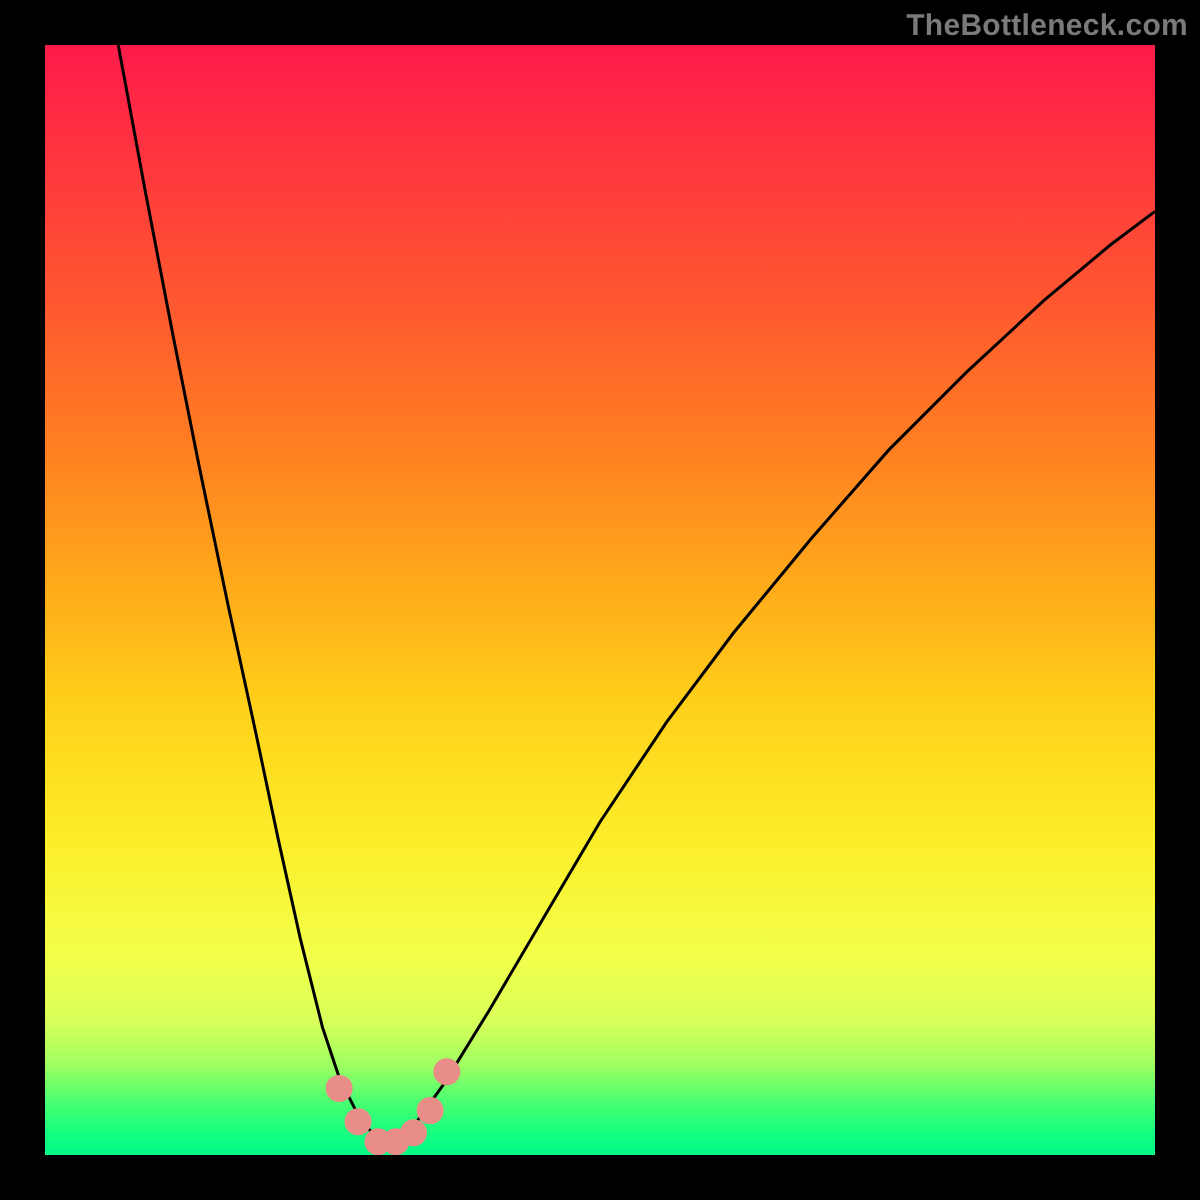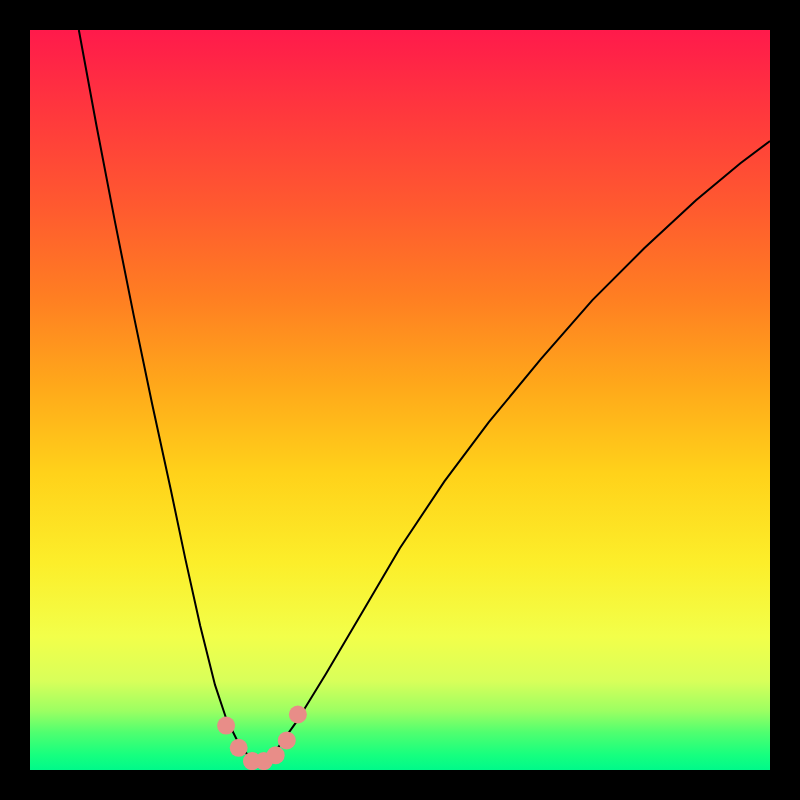--- a/index.html
+++ b/index.html
@@ -58,20 +58,21 @@
   }
   .marker {
     fill: #e88d88;
     stroke: none;
   }
 </style>
 </head>
 <body>
 <div class="stage">
 
+  <div class="watermark">TheBottleneck.com</div>
 
   <div class="plot">
     <svg class="curve" viewBox="0 0 740 740" preserveAspectRatio="none">
       <path id="left-branch-path" fill="none" stroke="#000000" stroke-width="2" d="M48.84 0.00 L66.60 96.20 L85.10 192.40 L103.60 284.90 L122.10 373.70 L140.60 458.80 L155.40 529.10 L170.20 595.70 L185.00 654.90 L196.10 688.20 L207.20 710.40 L214.60 721.50 L222.00 728.90 L229.40 732.60"></path>
       <path id="right-branch-path" fill="none" stroke="#000000" stroke-width="2" d="M229.40 732.60 L247.90 717.80 L266.40 691.90 L296.00 643.80 L333.00 580.90 L370.00 518.00 L414.40 451.40 L458.80 392.20 L510.60 329.30 L562.40 270.10 L614.20 218.30 L666.00 170.20 L710.40 133.20 L740.00 111.00"></path>
       <g id="markers-group">
           <circle cx="196.10" cy="695.60" r="9" class="marker"></circle>
           <circle cx="208.68" cy="717.80" r="9" class="marker"></circle>
           <circle cx="222.00" cy="731.12" r="9" class="marker"></circle>
           <circle cx="233.84" cy="731.12" r="9" class="marker"></circle>

